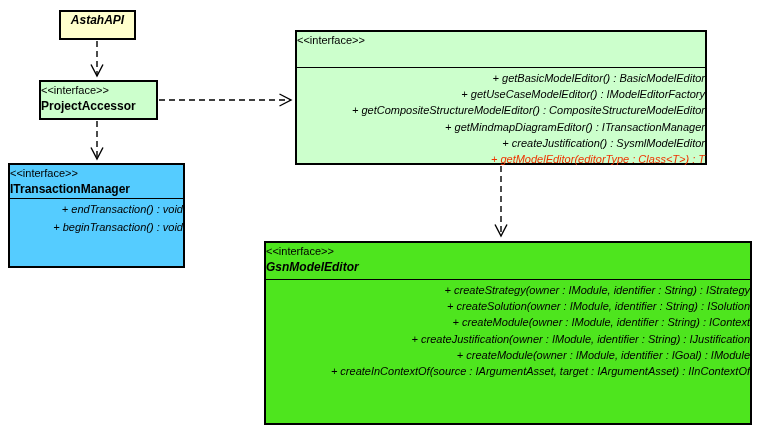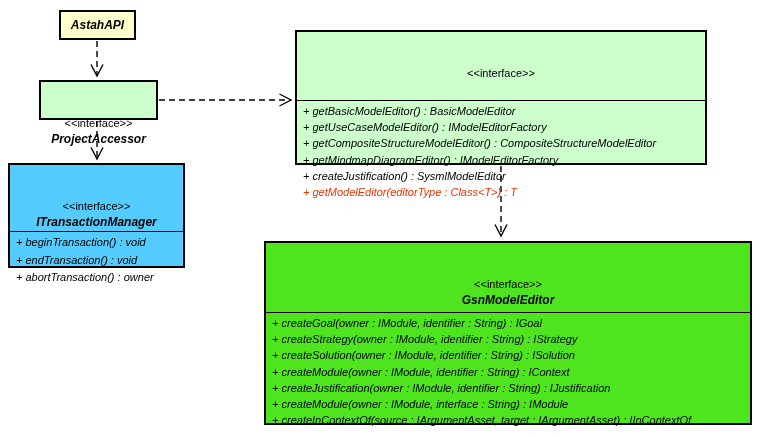--- a/index.html
+++ b/index.html
@@ -16,51 +16,48 @@
     border: 2px solid var(--line, #000);
     box-sizing: border-box;
     color: #000;
   }
   .fill-yellow { background: var(--class-yellow, #ffffcc); }
   .fill-lgreen { background: var(--class-light-green, #ccffcc); }
   .fill-blue   { background: var(--class-blue, #55ccff); }
   .fill-bgreen { background: var(--class-bright-green, #4be41c); }
 
   .uml-header {
-    text-align: center;
     padding-top: 1px;
-    margin-top: 33px;
   }
   .stereotype {
     font-size: 11px;
     line-height: 15px;
     font-style: normal;
   }
   .class-name {
     font-size: 12px;
     line-height: 16px;
     font-weight: bold;
-    font-style: italic;
   }
   .class-name.italic { font-style: italic; }
 
   .uml-methods {
     border-top: 1px solid var(--line, #000);
     padding: 2px 0 0 6px;
     font-size: 11px;
     font-style: italic;
     white-space: nowrap;
   }
-  .uml-methods .method { line-height: 16.2px; }
+  .uml-methods .method { line-height: 16.2px; text-align: right; }
   .uml-methods.rows-wide .method { line-height: 17.6px; }
   .method.highlight { color: var(--method-highlight, #ee3300); font-style: italic; }
 
   .single-name {
     display: flex;
-    align-items: center;
+    align-items: flex-start;
     justify-content: center;
     height: 100%;
   }
   #arrow-layer {
     position: absolute;
     left: 0; top: 0;
     width: 767px; height: 438px;
     pointer-events: none;
   }
   #arrow-layer path.dep {
@@ -99,49 +96,47 @@
       <div class="class-name">ProjectAccessor</div>
     </div>
   </div>
 
   <div class="uml-class fill-blue" style="left:8px; top:163px; width:177px; height:105px;">
     <div class="uml-header" style="height:32px;">
       <div class="stereotype">&lt;&lt;interface&gt;&gt;</div>
       <div class="class-name">ITransactionManager</div>
     </div>
     <div class="uml-methods rows-wide">
+      <div class="method">+ endTransaction() : void</div>
       <div class="method">+ beginTransaction() : void</div>
-      <div class="method">+ endTransaction() : void</div>
-      <div class="method">+ abortTransaction() : owner</div>
     </div>
   </div>
 
   <div class="uml-class fill-lgreen" style="left:295px; top:30px; width:412px; height:135px;">
     <div class="uml-header" style="height:34px;">
       <div class="stereotype">&lt;&lt;interface&gt;&gt;</div>
     </div>
     <div class="uml-methods">
       <div class="method">+ getBasicModelEditor() : BasicModelEditor</div>
       <div class="method">+ getUseCaseModelEditor() : IModelEditorFactory</div>
       <div class="method">+ getCompositeStructureModelEditor() : CompositeStructureModelEditor</div>
-      <div class="method">+ getMindmapDiagramEditor() : IModelEditorFactory</div>
+      <div class="method">+ getMindmapDiagramEditor() : ITransactionManager</div>
       <div class="method">+ createJustification() : SysmlModelEditor</div>
       <div class="method highlight">+ getModelEditor(editorType : Class&lt;T&gt;) : T</div>
     </div>
   </div>
 
   <div class="uml-class fill-bgreen" style="left:264px; top:241px; width:488px; height:184px;">
     <div class="uml-header" style="height:35px;">
       <div class="stereotype">&lt;&lt;interface&gt;&gt;</div>
       <div class="class-name italic">GsnModelEditor</div>
     </div>
     <div class="uml-methods">
-      <div class="method">+ createGoal(owner : IModule, identifier : String) : IGoal</div>
       <div class="method">+ createStrategy(owner : IModule, identifier : String) : IStrategy</div>
       <div class="method">+ createSolution(owner : IModule, identifier : String) : ISolution</div>
       <div class="method">+ createModule(owner : IModule, identifier : String) : IContext</div>
       <div class="method">+ createJustification(owner : IModule, identifier : String) : IJustification</div>
-      <div class="method">+ createModule(owner : IModule, interface : String) : IModule</div>
+      <div class="method">+ createModule(owner : IModule, identifier : IGoal) : IModule</div>
       <div class="method">+ createInContextOf(source : IArgumentAsset, target : IArgumentAsset) : IInContextOf</div>
     </div>
   </div>
 
 </div>
 
 </body></html>

